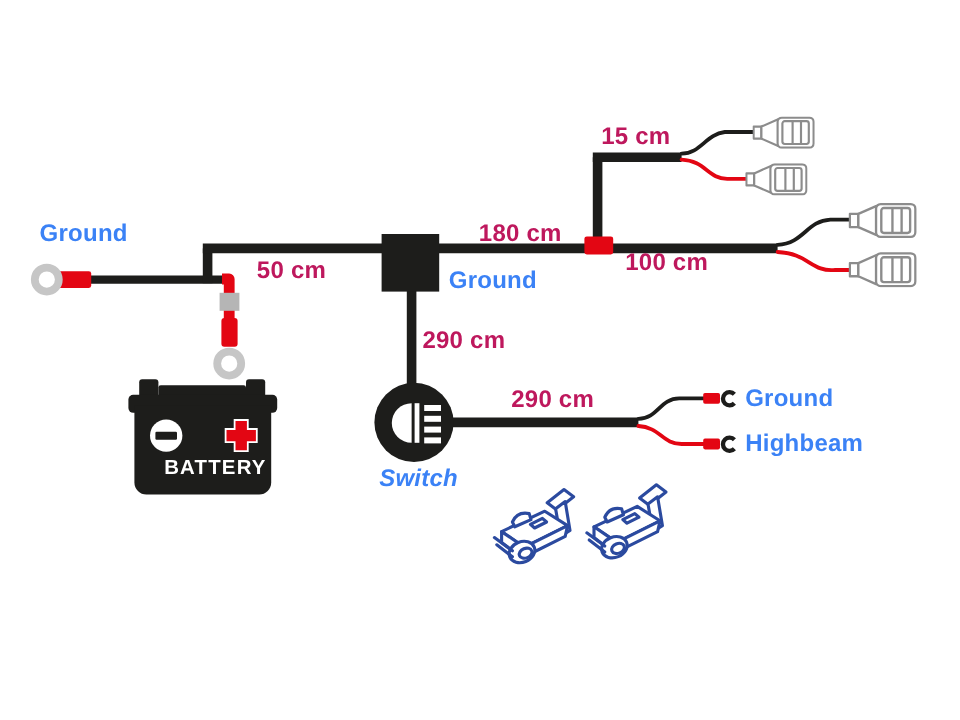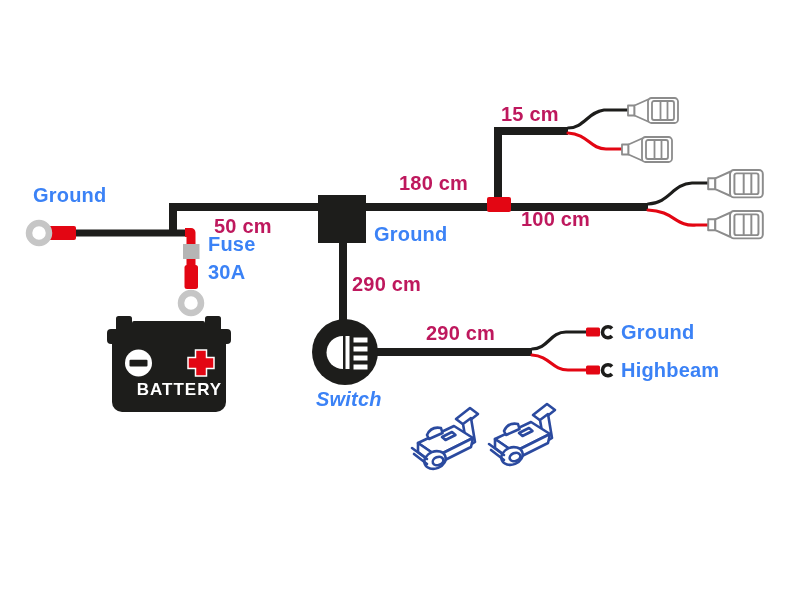--- a/index.html
+++ b/index.html
@@ -114,22 +114,21 @@
       <rect x="586" y="365.5" width="14" height="9" rx="1.5" fill="#e30613"></rect>
       <path d="M612 366.5 A5.5 5.5 0 1 0 612 374" stroke="#1d1d1b" stroke-width="3.6" fill="none"></path>
     </g>
 
     <use href="#clip" x="410" y="406"></use>
     <use href="#clip" x="487" y="402"></use>
   </svg>
 
   <div class="label lbl-gray" style="left:33px;top:184px;">Ground</div>
   <div class="label lbl-black" style="left:214px;top:176px;margin-top:39px;">50 cm</div>
-  <div class="label lbl-gray lbl-fuse" style="left:208px;top:230px;"><span>Fuse</span><br><span>30A</span></div>
-  <div class="label lbl-black" style="left:399px;top:172px;">180 cm</div>
+  <div class="label lbl-black" style="left:399px;top:184px;">180 cm</div>
   <div class="label lbl-gray" style="left:374px;top:223px;">Ground</div>
   <div class="label lbl-black" style="left:501px;top:103px;">15 cm</div>
   <div class="label lbl-black" style="left:521px;top:176px;margin-top:32px;">100 cm</div>
   <div class="label lbl-black" style="left:352px;top:273px;">290 cm</div>
   <div class="label lbl-black" style="left:426px;top:322px;">290 cm</div>
   <div class="label lbl-battery" style="left:112px;top:380px;">BATTERY</div>
   <div class="label lbl-gray" style="left:316px;top:388px;font-style:italic;">Switch</div>
   <div class="label lbl-gray" style="left:621px;top:321px;">Ground</div>
   <div class="label lbl-gray" style="left:621px;top:359px;text-align:right;">Highbeam</div>
 

